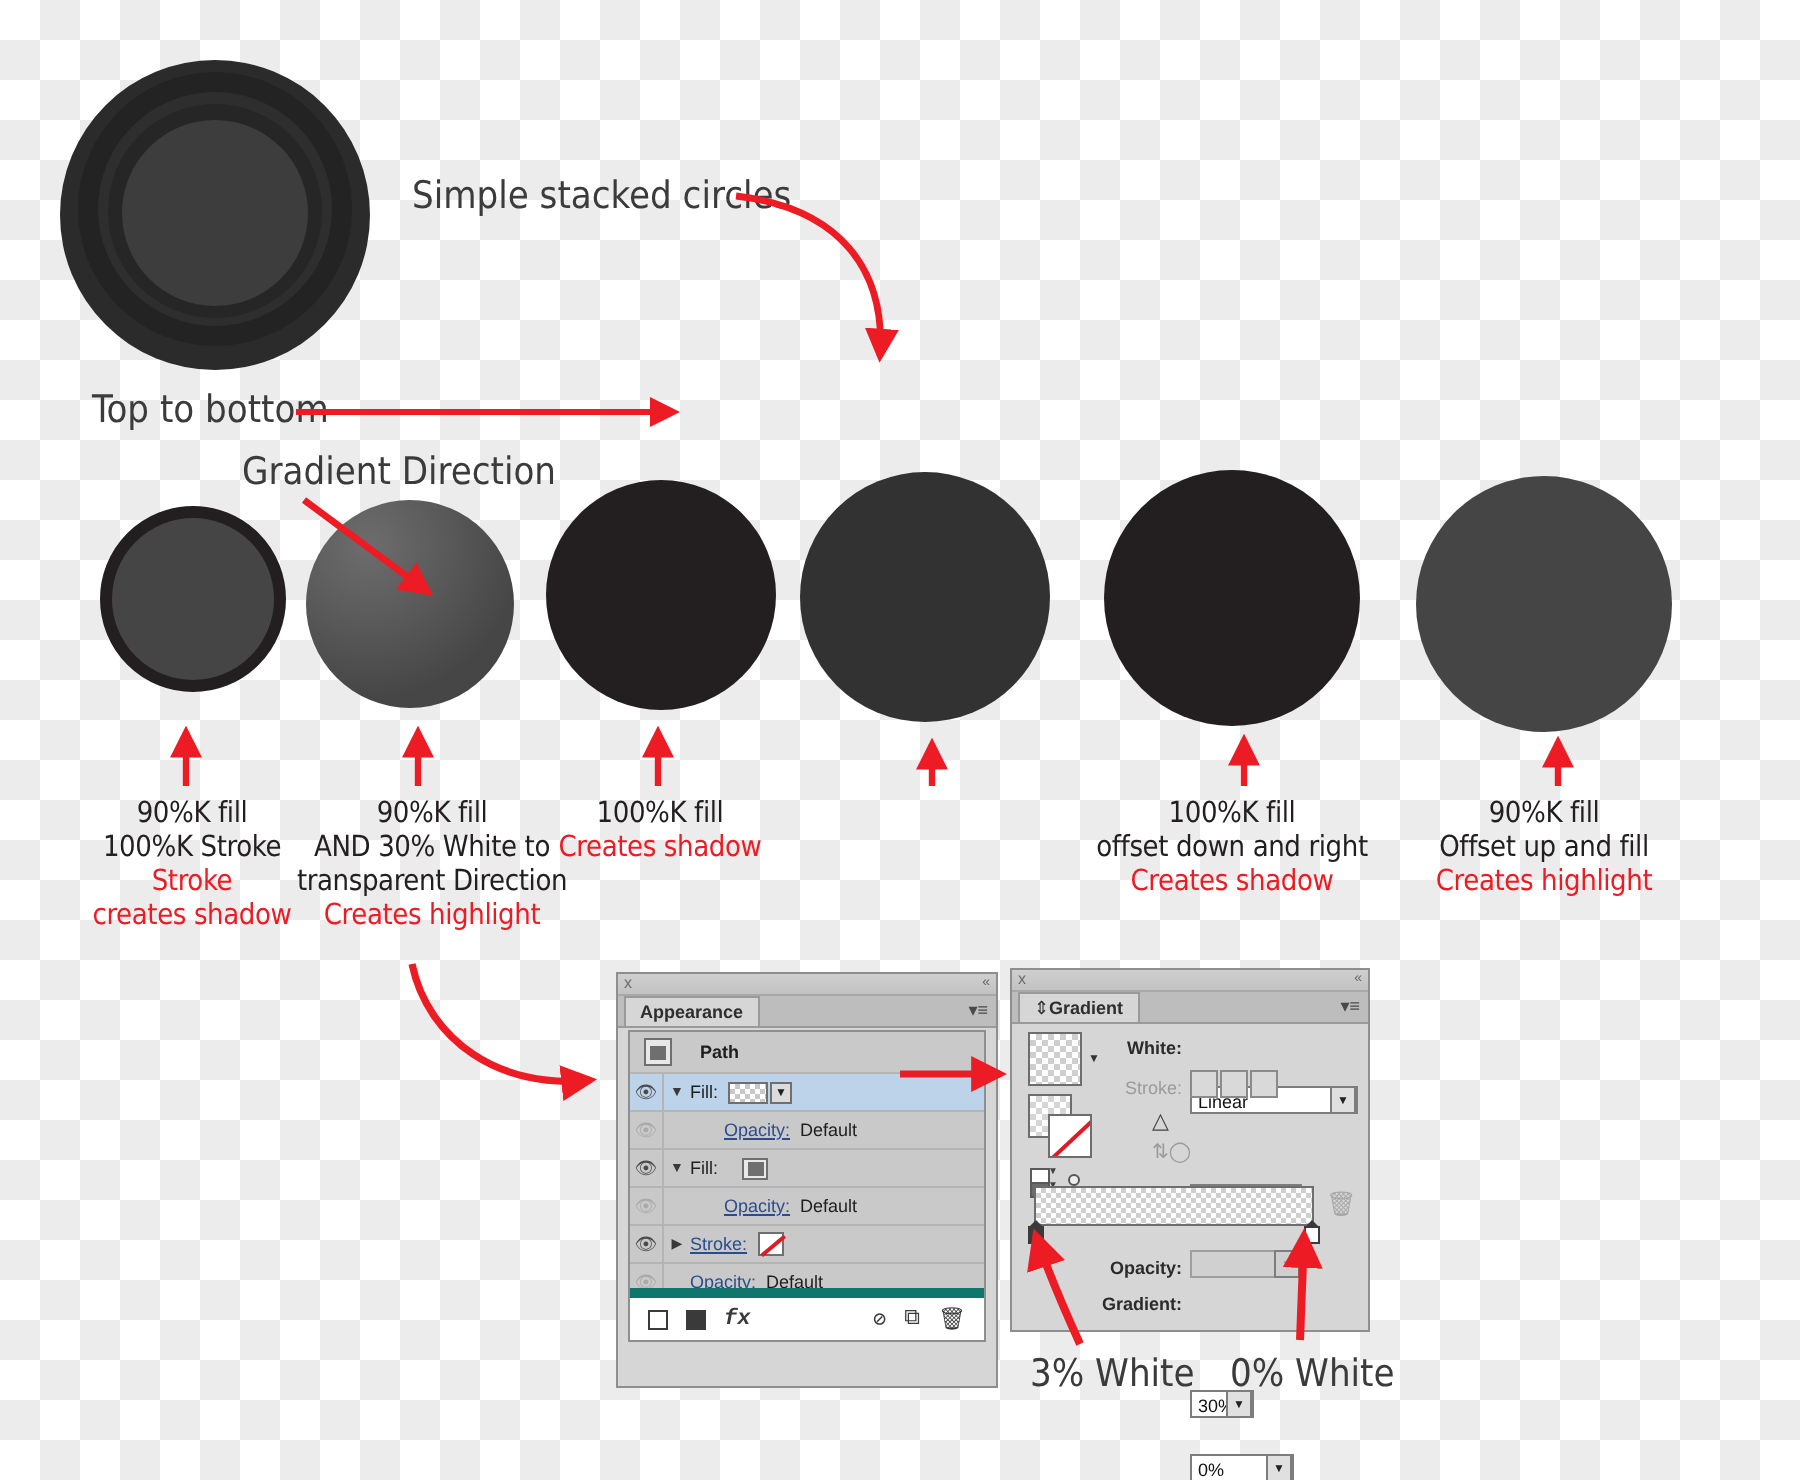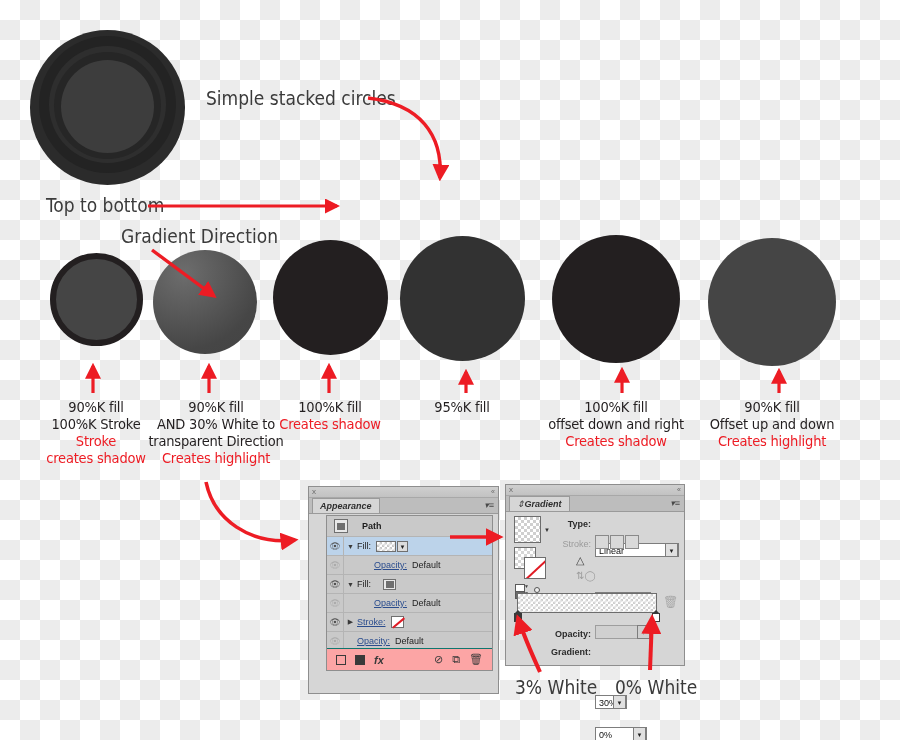--- a/index.html
+++ b/index.html
@@ -79,21 +79,20 @@
   }
   .panel-topbar .dblarrow {
     position: absolute; right: 3px; top: 0px;
     font-size: 7px; color: #6a6a6a; line-height: 10px;
   }
   .tabrow {
     height: 15px;
     background: #bdbdbd;
     position: relative;
     border-bottom: 1px solid #9a9a9a;
-    font-style: italic;
   }
   .tabrow .tab {
     position: absolute; left: 3px; top: 0;
     height: 15px; line-height: 15px;
     padding: 0 7px;
     background: #d6d6d6;
     border: 1px solid #9a9a9a; border-bottom: none;
     font-size: 9px; font-weight: bold; color: #2e2e2e;
     box-sizing: border-box;
   }
@@ -101,21 +100,20 @@
     position: absolute; right: 4px; top: 1px;
     font-size: 9px; color: #4a4a4a; line-height: 13px;
   }
 
   
   .appr-body {
     position: absolute; left: 5px; top: 28px; right: 5px; bottom: 22px;
     background: #c9c9c9;
     border: 1px solid #8e8e8e;
     box-sizing: border-box;
-    margin-left: 12px;
   }
   .arow {
     height: 18px;
     display: flex; align-items: center;
     border-bottom: 1px solid #b4b4b4;
     font-size: 9px; color: #1e1e1e;
     background: #c9c9c9;
     position: relative;
   }
   .arow.sel { background: #bcd3ea; }
@@ -160,22 +158,22 @@
     width: 13px; height: 12px; border: 1px solid #6f6f6f;
     background: #fff; position: relative; box-sizing: border-box;
   }
   .swatch-none::after {
     content: ""; position: absolute; left: -1px; top: 50%;
     width: 15px; height: 1.6px; background: #e01b24;
     transform: rotate(-40deg); transform-origin: center;
   }
   .appr-foot {
     position: absolute; left: 0; right: 0; bottom: 0; height: 21px;
-    background: #fca5a5; border-top: 1px solid #0f766e;
-    display: flex; align-items: center;
+    background: #ffffff; border-top: 5px solid #0f766e;
+    display: flex; align-items: center; font-family: Liberation Mono, monospace;
   }
   .fico { font-size: 10px; color: #3a3a3a; margin-left: 9px; }
   .fico.sq { width: 8px; height: 8px; border: 1.4px solid #3a3a3a; }
   .fico.sqf { width: 8px; height: 8px; border: 1.4px solid #3a3a3a; background: #3a3a3a; }
   .fspacer { flex: 1; }
   .gp-field {
     background: #fff; border: 1px solid #7d7d7d;
     height: 14px; line-height: 14px; font-size: 9px;
     padding-left: 3px; box-sizing: border-box; color: #111;
     position: relative;
@@ -266,33 +264,30 @@
     <span>AND 30% White to</span><br>
     <span>transparent Direction</span>
     <span class="r">Creates highlight</span>
   </div>
 
   <div class="cap" style="left:230px; top:399px;">
     <span>100%K fill</span>
     <span class="r">Creates shadow</span>
   </div>
 
-  <div class="cap" style="left:362px; top:399px;">
-    <span>95%K fill</span>
-  </div>
 
   <div class="cap" style="left:516px; top:399px;">
     <span>100%K fill</span><br>
     <span>offset down and right</span>
     <span class="r">Creates shadow</span>
   </div>
 
   <div class="cap" style="left:672px; top:399px;">
     <span>90%K fill</span><br>
-    <span>Offset up and down</span>
+    <span>Offset up and fill</span>
     <span class="r">Creates highlight</span>
   </div>
 
   <div class="panel" style="left:308px; top:486px; width:191px; height:208px;">
     <div class="panel-topbar">
       <span class="xmark">x</span>
       <span class="dblarrow">«</span>
     </div>
     <div class="tabrow">
       <span class="tab">Appearance</span>
@@ -391,21 +386,21 @@
                   transform:rotate(-43deg);transform-origin:center;"></div>
     </div>
 
     <div style="position:absolute;left:9px;top:99px;width:16px;height:14px;">
       <div style="position:absolute;left:0;top:0;width:8px;height:6px;border:1px solid #5a5a5a;background:#fff;"></div>
       <div style="position:absolute;left:0;top:7px;width:8px;height:6px;border:1px solid #5a5a5a;background:#6b6b6b;"></div>
       <span style="position:absolute;left:9px;top:-1px;font-size:5px;color:#444;">▼</span>
       <span style="position:absolute;left:9px;top:6px;font-size:5px;color:#444;">▼</span>
     </div>
 
-    <span class="lbl-right" style="left:45px;top:34px;width:40px;font-weight:bold;">Type:</span>
+    <span class="lbl-right" style="left:45px;top:34px;width:40px;font-weight:bold;">White:</span>
     <div class="gp-field" style="left:89px;top:31px;width:84px;">
       <span>Linear</span>
       <span class="gp-arrow">▼</span>
     </div>
 
     <span class="lbl-right dim" style="left:45px;top:54px;width:40px;">Stroke:</span>
     <div style="position:absolute;left:89px;top:50px;display:flex;gap:1px;">
       <span class="align-box"></span>
       <span class="align-box"></span>
       <span class="align-box"></span>

